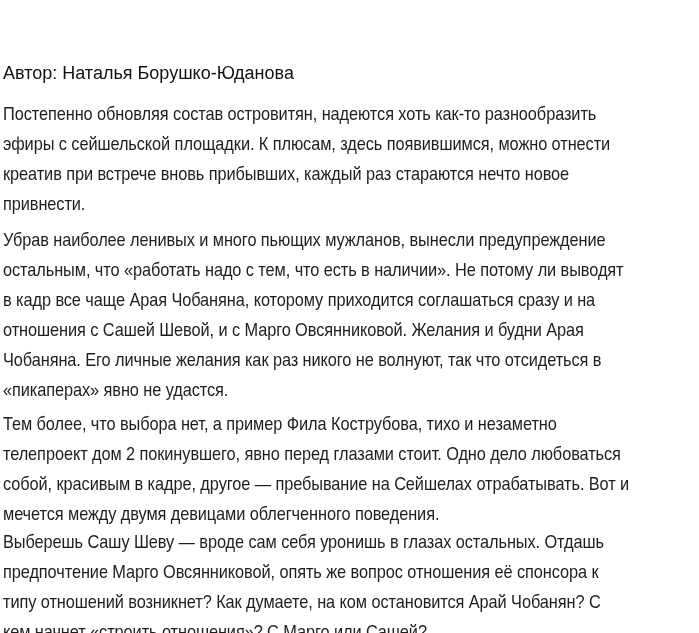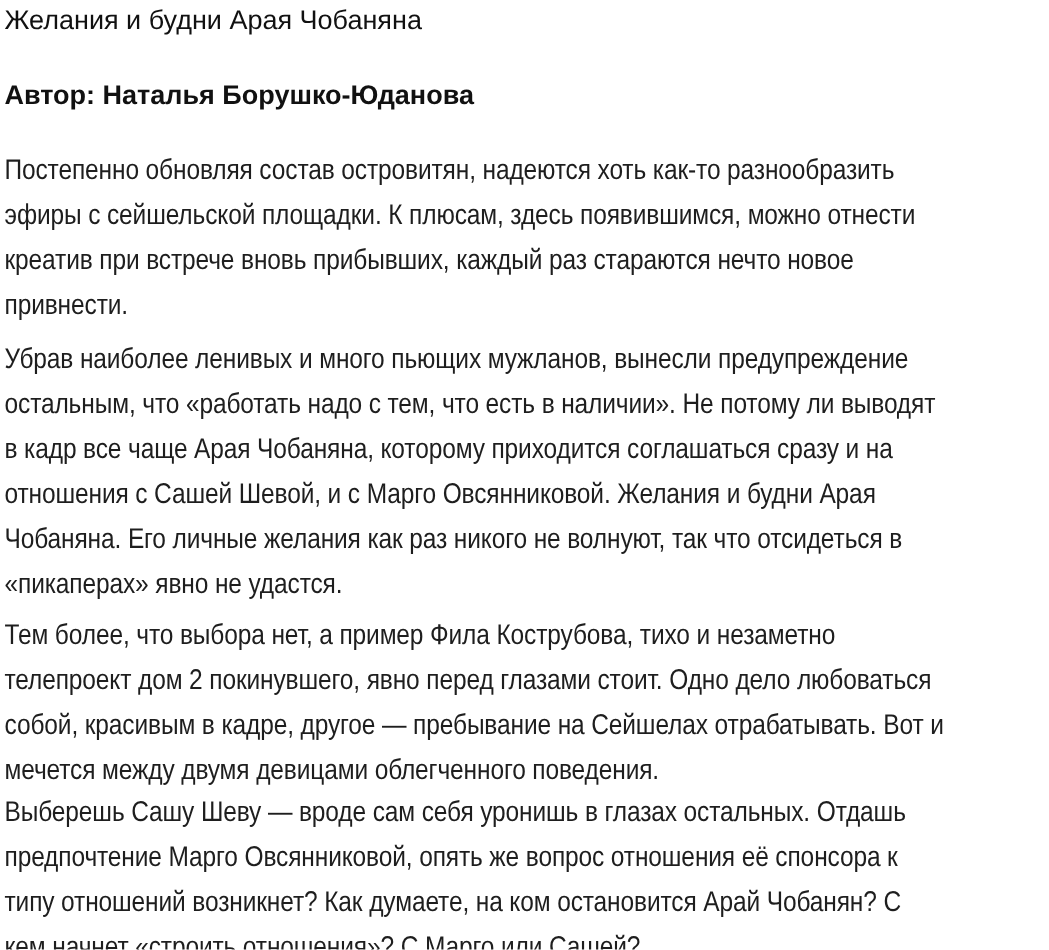--- a/index.html
+++ b/index.html
@@ -18,42 +18,41 @@
     }
     .title, .author {
       position: absolute;
       left: 3px;
       font-family: "Liberation Sans", sans-serif;
       font-size: 18px;
       color: #111;
       white-space: nowrap;
     }
     .title { top: 0px; line-height: 26px; }
-    .author { top: 50px; line-height: 26px; font-weight: bold; }
+    .author { top: 60px; line-height: 26px; }
     .para {
       position: absolute;
       left: 3px;
       font-family: "Liberation Sans", sans-serif;
       font-size: 19px;
       line-height: 30px;
       color: #1e1e1e;
     }
     .line {
       display: block;
       white-space: nowrap;
       transform-origin: left center;
       transform: scaleX(0.86);
       letter-spacing: -0.1px;
     }
   </style>
 </head>
 <body>
 
 <div class="page">
-  <div class="title">Желания и будни Арая Чобаняна</div>
   <div class="author">Автор: Наталья Борушко-Юданова</div>
 
   <div class="para" style="top:99px;">
     <span class="line">Постепенно обновляя состав островитян, надеются хоть как-то разнообразить</span>
     <span class="line">эфиры с сейшельской площадки. К плюсам, здесь появившимся, можно отнести</span>
     <span class="line">креатив при встрече вновь прибывших, каждый раз стараются нечто новое</span>
     <span class="line">привнести.</span>
   </div>
 
   <div class="para" style="top:225px;">

